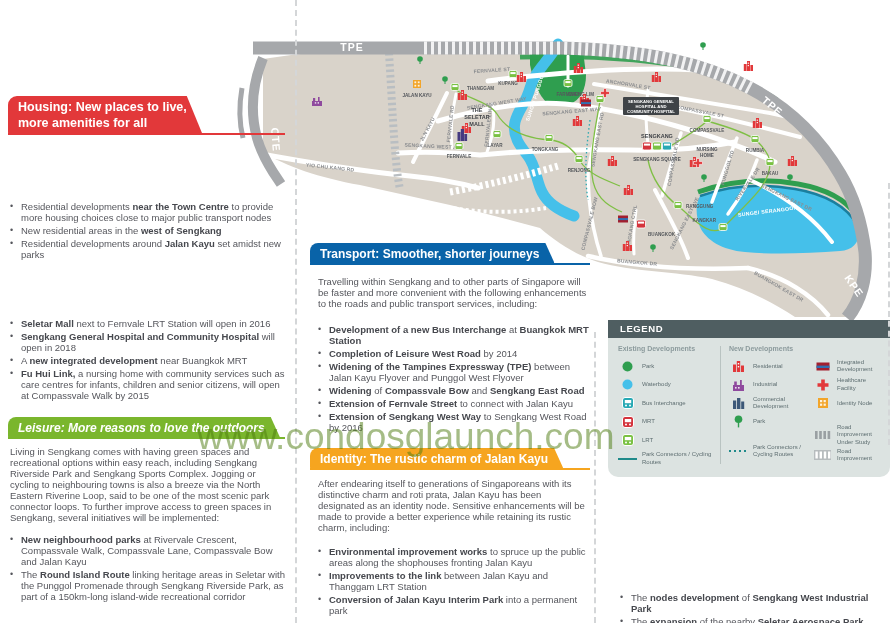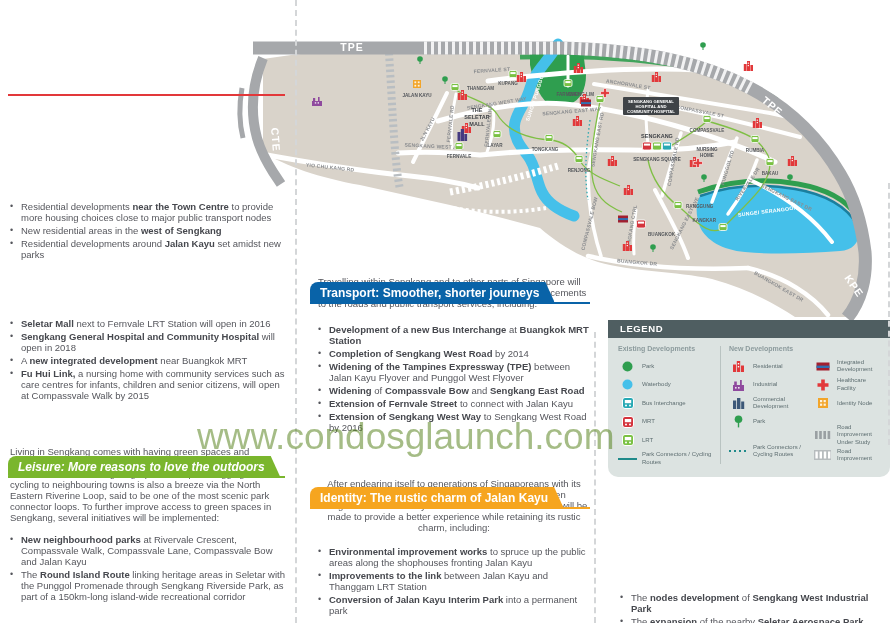--- a/index.html
+++ b/index.html
@@ -10,21 +10,21 @@
   .sep1{left:295px;top:0;height:623px;}
   .sep2{left:594px;top:332px;height:291px;}
   .sep3{left:888px;top:183px;height:262px;}
   .sec-head{position:absolute;z-index:4;}
   .sh-line{position:absolute;left:0;right:0;bottom:0;height:2.5px;}
   .sh-block{position:relative;color:#fff;font-weight:bold;white-space:pre-line;
             width:max-content;z-index:1;}
   .sh-two{font-size:12.5px;line-height:15.5px;padding:4px 16px 4px 10px;
           border-radius:9px 3px 5px 3px;clip-path:polygon(0 0,calc(100% - 16px) 0,100% 100%,0 100%);}
   .sh-one{font-size:12px;line-height:14px;padding:4px 16px 4px 10px;
-          border-radius:8px 3px 5px 3px;clip-path:polygon(0 0,calc(100% - 10px) 0,100% 100%,0 100%);margin-top:39px;}
+          border-radius:8px 3px 5px 3px;clip-path:polygon(0 0,calc(100% - 10px) 0,100% 100%,0 100%);}
   .c-red{background:#e2383a;} .l-red{background:#e2383a;}
   .c-green{background:#7ab62d;font-style:italic;} .l-green{background:#7ab62d;}
   .c-blue{background:#0963a8;} .l-blue{background:#0963a8;}
   .c-orange{background:#f6a51f;} .l-orange{background:#f6a51f;}
   .c-purple{background:#8a3f98;} .l-purple{background:#8a3f98;}
   .para{position:absolute;z-index:2;font-size:9.5px;line-height:11px;color:#55565c;}
   .blist{position:absolute;z-index:2;}
   .li{display:flex;margin-bottom:2px;}
   .li .dot{width:11px;flex:none;font-size:9px;line-height:11px;color:#55565c;}
   .li-body{flex:1;font-size:9.5px;line-height:11px;color:#55565c;}
@@ -400,20 +400,22 @@
         </g>
       </g>
   </svg>
 
   <div class="sep sep1"></div>
   <div class="sep sep2"></div>
   <div class="sep sep3"></div>
 
   <div class="sec-head" style="left:8px;top:96px;width:277px;">
     <div class="sh-line l-red"></div>
+    <div class="sh-block sh-two c-red">Housing: New places to live,
+more amenities for all</div>
   </div>
   <div class="blist" style="left:10px;top:201px;width:276px;">
       <div class="li">
         <span class="dot">•</span>
         <div class="li-body"><span>Residential developments </span><b>near the Town Centre</b><span> to provide more housing choices close to major public transport nodes</span></div>
       </div>
       <div class="li">
         <span class="dot">•</span>
         <div class="li-body"><span>New residential areas in the </span><b>west of Sengkang</b></div>
       </div>
@@ -462,21 +464,21 @@
     <div class="sh-block sh-one c-blue">Transport: Smoother, shorter journeys</div>
   </div>
   <div class="para" style="left:318px;top:276px;width:272px;">Travelling within Sengkang and to other parts of Singapore will be faster and more convenient with the following enhancements to the roads and public transport services, including:</div>
   <div class="blist" style="left:318px;top:324px;width:272px;">
       <div class="li">
         <span class="dot">•</span>
         <div class="li-body"><b>Development of a new Bus Interchange</b><span> at </span><b>Buangkok MRT Station</b></div>
       </div>
       <div class="li">
         <span class="dot">•</span>
-        <div class="li-body"><b>Completion of Sengkang West Road</b><span> by 2014</span></div>
+        <div class="li-body"><b>Completion of Leisure West Road</b><span> by 2014</span></div>
       </div>
       <div class="li">
         <span class="dot">•</span>
         <div class="li-body"><b>Widening of the Tampines Expressway (TPE)</b><span> between Jalan Kayu Flyover and Punggol West Flyover</span></div>
       </div>
       <div class="li">
         <span class="dot">•</span>
         <div class="li-body"><b>Widening</b><span> of </span><b>Compassvale Bow</b><span> and </span><b>Sengkang East Road</b></div>
       </div>
       <div class="li">
@@ -486,21 +488,21 @@
       <div class="li">
         <span class="dot">•</span>
         <div class="li-body"><b>Extension of Sengkang West Way</b><span> to Sengkang West Road by 2016</span></div>
       </div>
     </div>
 
   <div class="sec-head" style="left:310px;top:448px;width:280px;">
     <div class="sh-line l-orange"></div>
     <div class="sh-block sh-one c-orange">Identity: The rustic charm of Jalan Kayu</div>
   </div>
-  <div class="para" style="left:318px;top:478px;width:272px;text-align:center;">After endearing itself to generations of Singaporeans with its distinctive charm and roti prata, Jalan Kayu has been designated as an identity node. Sensitive enhancements will be made to provide a better experience while retaining its rustic charm, including:</div>
+  <div class="para" style="left:318px;top:478px;width:272px;">After endearing itself to generations of Singaporeans with its distinctive charm and roti prata, Jalan Kayu has been designated as an identity node. Sensitive enhancements will be made to provide a better experience while retaining its rustic charm, including:</div>
   <div class="blist" style="left:318px;top:546px;width:272px;">
       <div class="li">
         <span class="dot">•</span>
         <div class="li-body"><b>Environmental improvement works</b><span> to spruce up the public areas along the shophouses fronting Jalan Kayu</span></div>
       </div>
       <div class="li">
         <span class="dot">•</span>
         <div class="li-body"><b>Improvements to the link</b><span> between Jalan Kayu and Thanggam LRT Station</span></div>
       </div>
       <div class="li">

